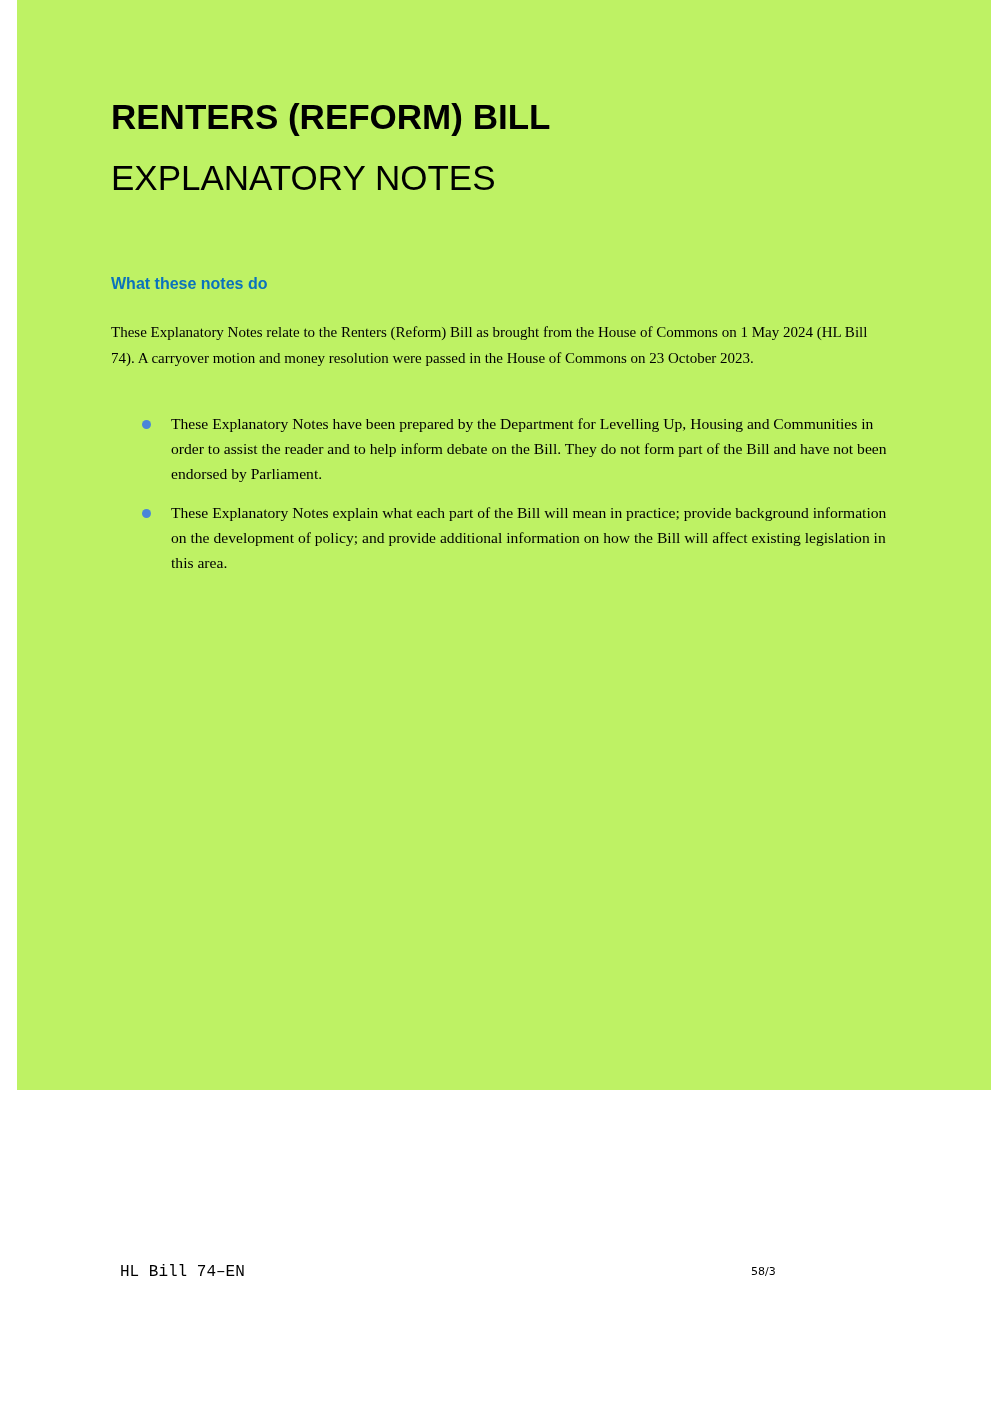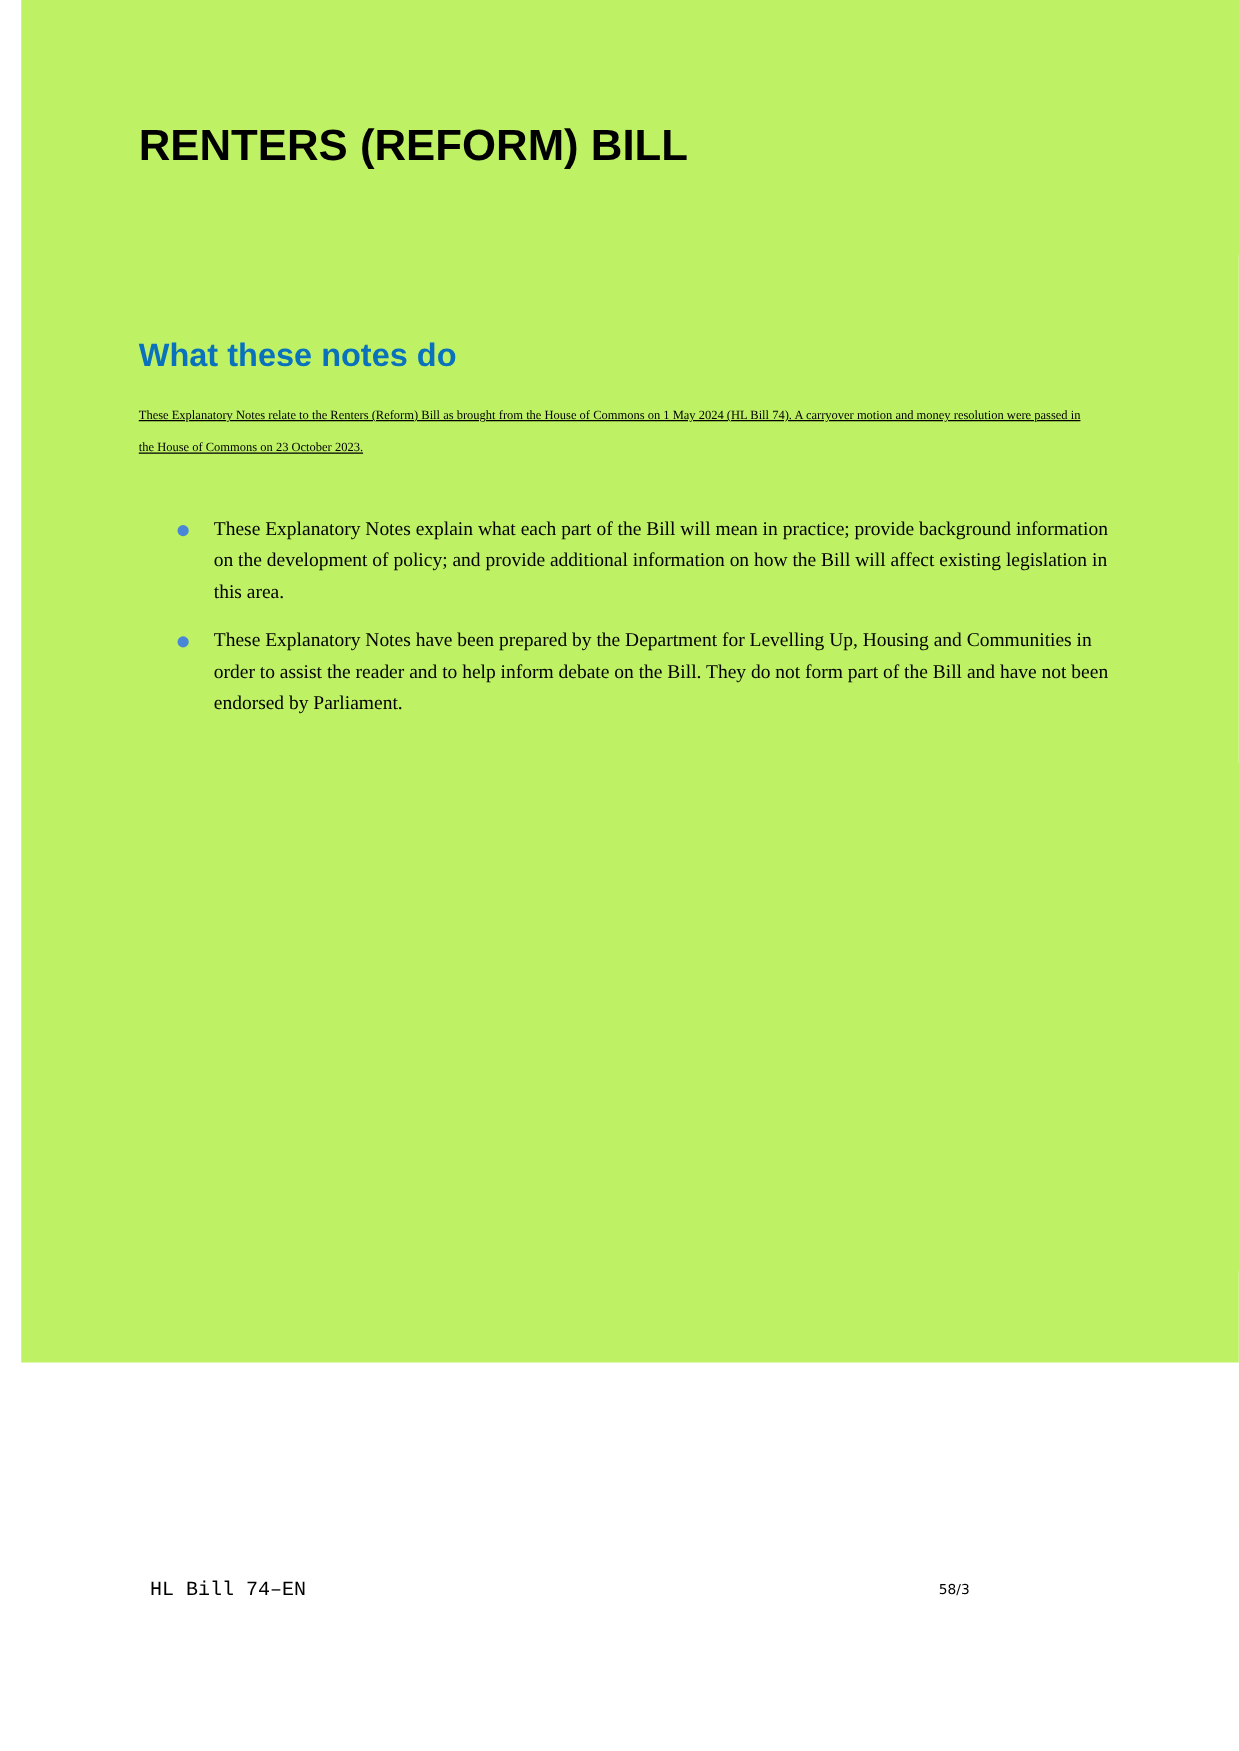--- a/index.html
+++ b/index.html
@@ -43,36 +43,35 @@
       line-height: 42px;
       color: #000000;
     }
     .section-heading {
       position: absolute;
       left: 94px;
       top: 268px;
       margin: 0;
       font-family: "Liberation Sans", sans-serif;
       font-weight: bold;
-      font-size: 26px;
+      font-size: 16px;
       line-height: 32px;
       color: #0a72bd;
       text-align: right;
     }
     .intro {
       position: absolute;
       left: 94px;
       top: 320px;
       width: 760px;
       margin: 0;
       font-family: "Liberation Serif", serif;
-      font-size: 10px;
+      font-size: 15px;
       line-height: 25.5px;
       color: #000000;
-      text-decoration: underline;
     }
     .bullets {
       position: absolute;
       left: 94px;
       top: 411px;
       width: 780px;
       margin: 0;
       padding: 0;
       list-style: none;
     }
@@ -112,32 +111,33 @@
       line-height: 14px;
       color: #000000;
     }
   </style>
 </head>
 <body>
 
 <div class="page">
 
   <h1 class="title">RENTERS (REFORM) BILL</h1>
+  <h2 class="subtitle">EXPLANATORY NOTES</h2>
 
   <h3 class="section-heading">What these notes do</h3>
 
   <p class="intro">These Explanatory Notes relate to the Renters (Reform) Bill as brought from the House of Commons on 1 May 2024 (HL Bill 74). A carryover motion and money resolution were passed in the House of Commons on 23 October 2023.</p>
 
   <ul class="bullets">
     <li class="bullet-item">
       <span class="bullet-dot"></span>
-      <span>These Explanatory Notes explain what each part of the Bill will mean in practice; provide background information on the development of policy; and provide additional information on how the Bill will affect existing legislation in this area.</span>
+      <span>These Explanatory Notes have been prepared by the Department for Levelling Up, Housing and Communities in order to assist the reader and to help inform debate on the Bill. They do not form part of the Bill and have not been endorsed by Parliament.</span>
     </li>
     <li class="bullet-item">
       <span class="bullet-dot"></span>
-      <span>These Explanatory Notes have been prepared by the Department for Levelling Up, Housing and Communities in order to assist the reader and to help inform debate on the Bill. They do not form part of the Bill and have not been endorsed by Parliament.</span>
+      <span>These Explanatory Notes explain what each part of the Bill will mean in practice; provide background information on the development of policy; and provide additional information on how the Bill will affect existing legislation in this area.</span>
     </li>
   </ul>
 
   <div class="footer-left">HL Bill 74–EN</div>
   <div class="footer-right">58/3</div>
 
 </div>
 
 </body></html>

